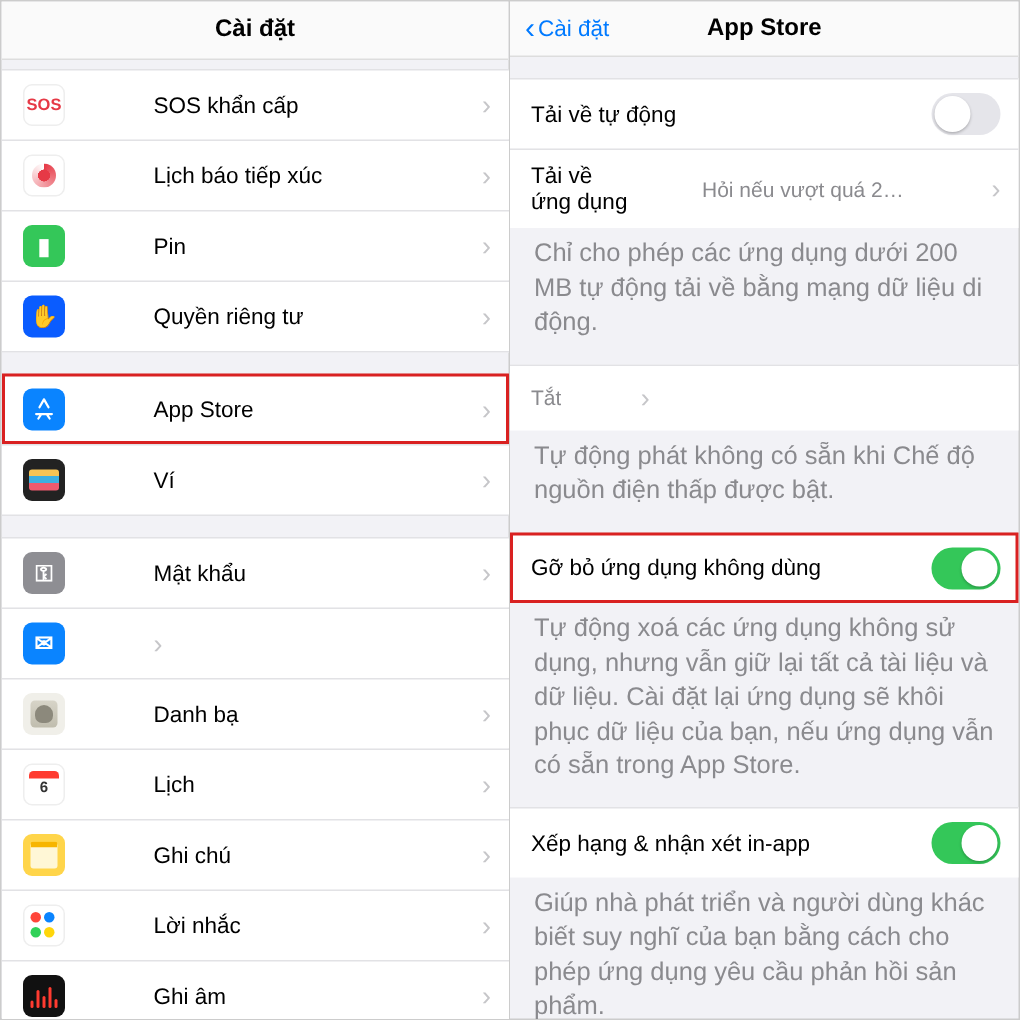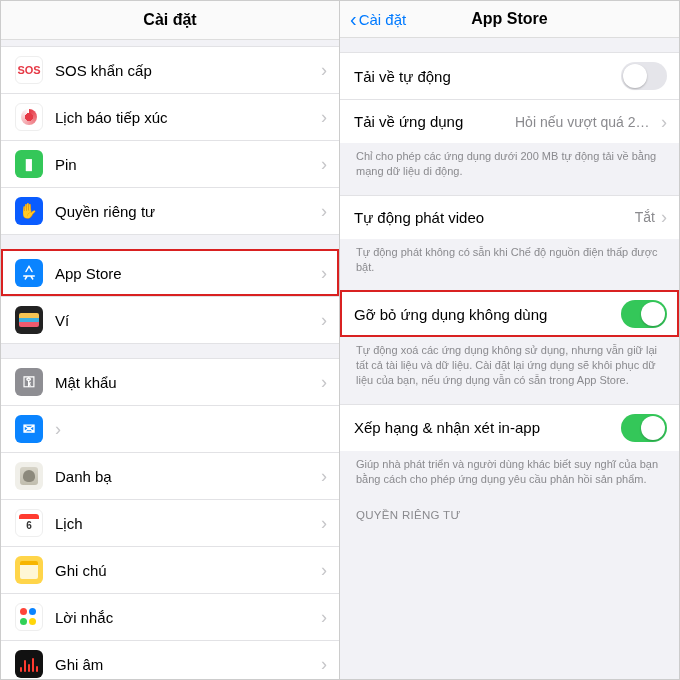--- a/index.html
+++ b/index.html
@@ -63,33 +63,34 @@
   .group.tight { margin-top: 6px; }
   .group-label {
     color: #8a8a8e;
     font-size: 11.5px;
     letter-spacing: 0.3px;
     padding: 6px 16px 4px;
     text-transform: uppercase;
   }
   .footer-text {
     color: #8a8a8e;
-    font-size: 11px;
+    font-size: 17px;
     padding: 6px 16px 2px;
     line-height: 1.35;
   }
 
   .cell {
     background: #fff;
     border-top: 1px solid #e2e2e5;
     display: flex;
     align-items: center;
     padding: 9px 12px 9px 14px;
     min-height: 44px;
     position: relative;
+    gap: 47px;
   }
   .cell:last-child { border-bottom: 1px solid #e2e2e5; }
   .cell .label { flex: 1; font-size: 15px; color: #000; }
   .cell .value { color: #8a8a8e; font-size: 14px; margin-right: 6px; max-width: 140px; white-space: nowrap; overflow: hidden; text-overflow: ellipsis;}
   .cell .chev {
     color: #c6c6c9;
     font-size: 18px;
     line-height: 1;
   }
   .cell.link .label { color: #007aff; }
@@ -311,21 +312,20 @@
       <div class="cell">
         <div class="label">Tải về ứng dụng</div>
         <div class="value">Hỏi nếu vượt quá 200...</div>
         <span class="chev">›</span>
       </div>
       <div class="footer-text">Chỉ cho phép các ứng dụng dưới 200 MB tự động tải về bằng mạng dữ liệu di động.</div>
     </div>
 
     <div class="group">
       <div class="cell">
-        <div class="label">Tự động phát video</div>
         <div class="value">Tắt</div>
         <span class="chev">›</span>
       </div>
       <div class="footer-text">Tự động phát không có sẵn khi Chế độ nguồn điện thấp được bật.</div>
     </div>
 
     <div class="group">
       <div class="cell highlight">
         <div class="label">Gỡ bỏ ứng dụng không dùng</div>
         <div class="toggle on">

